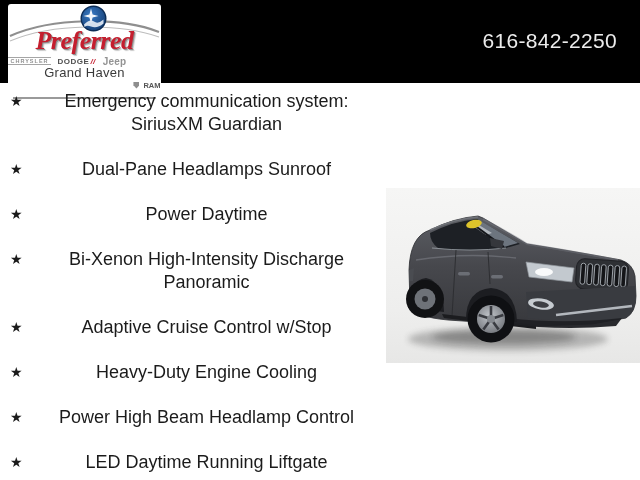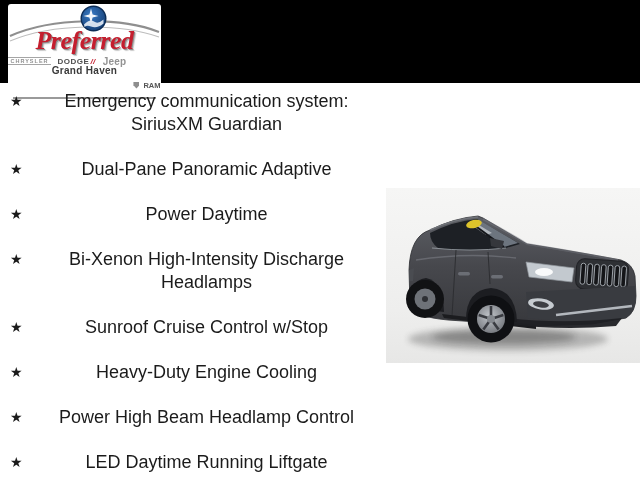--- a/index.html
+++ b/index.html
@@ -29,21 +29,21 @@
   .brand{white-space:nowrap;}
   .b-chrysler{font-size:5.5px; font-weight:700; color:var(--brand-gray); letter-spacing:1px;
     border-top:1px solid #a5a5a5; border-bottom:1px solid #a5a5a5; padding:0 2px;}
   .b-dodge{font-size:8px; font-weight:800; color:#4f4f4f; letter-spacing:.5px;}
   .b-dodge .stripes{color:var(--dealer-red); font-style:italic; font-weight:800; margin-left:1px;}
   .b-jeep{font-size:10px; font-weight:700; color:#939393; letter-spacing:.2px;}
   .b-ram{display:inline-flex; align-items:center; gap:4px; font-size:7.5px; font-weight:800; color:#555;margin-top:48px;}
   .ram-shield{display:inline-block; width:6px; height:7px; background:#8e8e8e;
     clip-path:polygon(0 0,100% 0,100% 55%,50% 100%,0 55%);}
   .dealer-loc{position:absolute; left:0; right:0; top:61px; text-align:center;
-    font-size:10px; font-weight:700; color:var(--location-text); letter-spacing:.3px;}
+    font-size:13px; font-weight:400; color:var(--location-text); letter-spacing:.3px;}
 
   
   .features{position:absolute; left:10px; top:90px; width:372px; list-style:none;}
   .features li{display:flex; align-items:flex-start; margin-bottom:22px;
     font-size:18px; line-height:23px; color:var(--list-text);}
   .features .star{flex:0 0 15px; width:15px; margin-right:6px; font-size:14px; line-height:23px; text-align:left;}
   .features .ft{flex:1;text-align:center;}
 
   
   .photo{position:absolute; left:386px; top:188px; width:254px; height:175px; background:var(--photo-bg);}
@@ -76,42 +76,43 @@
         <span class="brand b-chrysler">CHRYSLER</span>
         <span class="brand b-dodge"><span>DODGE</span><span class="stripes">//</span></span>
         <span class="brand b-jeep">Jeep</span>
         <span class="brand b-ram">
             <span class="ram-shield"></span>
             <span>RAM</span>
           </span>
       </div>
       <div class="dealer-loc">Grand Haven</div>
     </div>
+    <div class="phone">616-842-2250</div>
   </header>
 
   <ul class="features">
     <li>
         <span class="star">★</span>
         <span class="ft">Emergency communication system: SiriusXM Guardian</span>
       </li>
     <li>
         <span class="star">★</span>
-        <span class="ft">Dual-Pane Panoramic Adaptive</span>
+        <span class="ft">Dual-Pane Headlamps Sunroof</span>
       </li>
     <li>
         <span class="star">★</span>
         <span class="ft">Power Daytime</span>
       </li>
     <li>
         <span class="star">★</span>
-        <span class="ft">Bi-Xenon High-Intensity Discharge Headlamps</span>
-      </li>
-    <li>
-        <span class="star">★</span>
-        <span class="ft">Sunroof Cruise Control w/Stop</span>
+        <span class="ft">Bi-Xenon High-Intensity Discharge Panoramic</span>
+      </li>
+    <li>
+        <span class="star">★</span>
+        <span class="ft">Adaptive Cruise Control w/Stop</span>
       </li>
     <li>
         <span class="star">★</span>
         <span class="ft">Heavy-Duty Engine Cooling</span>
       </li>
     <li>
         <span class="star">★</span>
         <span class="ft">Power High Beam Headlamp Control</span>
       </li>
     <li>

